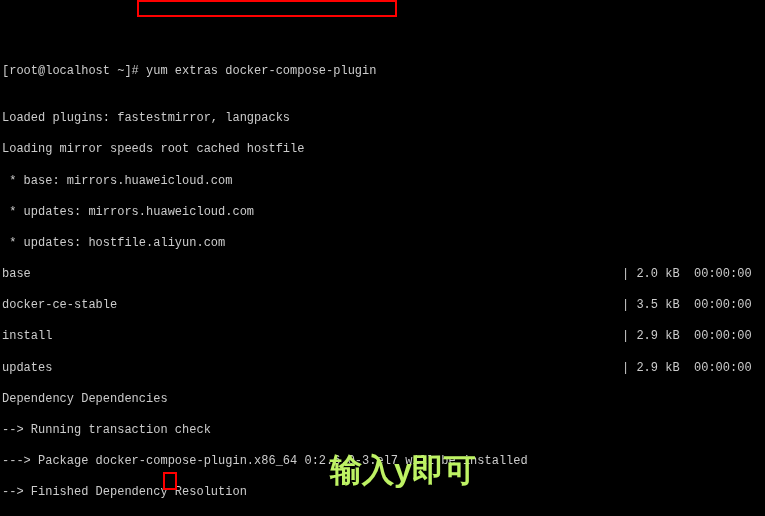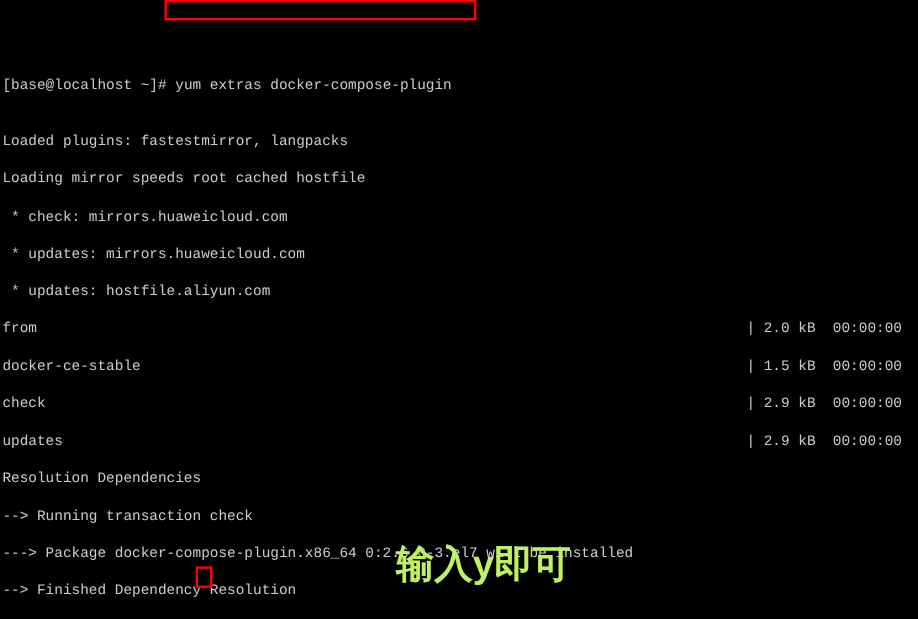--- a/index.html
+++ b/index.html
@@ -41,32 +41,32 @@
     top: 0px;
     width: 260px;
     height: 17px;
   }
 </style>
 </head>
 <body>
 
 
 
-<div class="line"><span>[base@localhost ~]# </span><span>yum extras docker-compose-plugin</span></div>
+<div class="line"><span>[root@localhost ~]# </span><span>yum extras docker-compose-plugin</span></div>
 <div class="cmd-box"></div>
 <div class="line">Loaded plugins: fastestmirror, langpacks</div>
 <div class="line">Loading mirror speeds root cached hostfile</div>
-<div class="line"> * check: mirrors.huaweicloud.com</div>
+<div class="line"> * base: mirrors.huaweicloud.com</div>
 <div class="line"> * updates: mirrors.huaweicloud.com</div>
 <div class="line"> * updates: hostfile.aliyun.com</div>
-<div class="line"><span style="display:inline-block;width:620px">from</span><span>| 2.0 kB  00:00:00</span></div>
-<div class="line"><span style="display:inline-block;width:620px">docker-ce-stable</span><span>| 1.5 kB  00:00:00</span></div>
-<div class="line"><span style="display:inline-block;width:620px">check</span><span>| 2.9 kB  00:00:00</span></div>
+<div class="line"><span style="display:inline-block;width:620px">base</span><span>| 2.0 kB  00:00:00</span></div>
+<div class="line"><span style="display:inline-block;width:620px">docker-ce-stable</span><span>| 3.5 kB  00:00:00</span></div>
+<div class="line"><span style="display:inline-block;width:620px">install</span><span>| 2.9 kB  00:00:00</span></div>
 <div class="line"><span style="display:inline-block;width:620px">updates</span><span>| 2.9 kB  00:00:00</span></div>
-<div class="line">Resolution Dependencies</div>
+<div class="line">Dependency Dependencies</div>
 <div class="line">--&gt; Running transaction check</div>
 <div class="line">---&gt; Package docker-compose-plugin.x86_64 0:2.6.0-3.el7 will be installed</div>
 <div class="line">--&gt; Finished Dependency Resolution</div>
 
 
 
 
 
 
 

